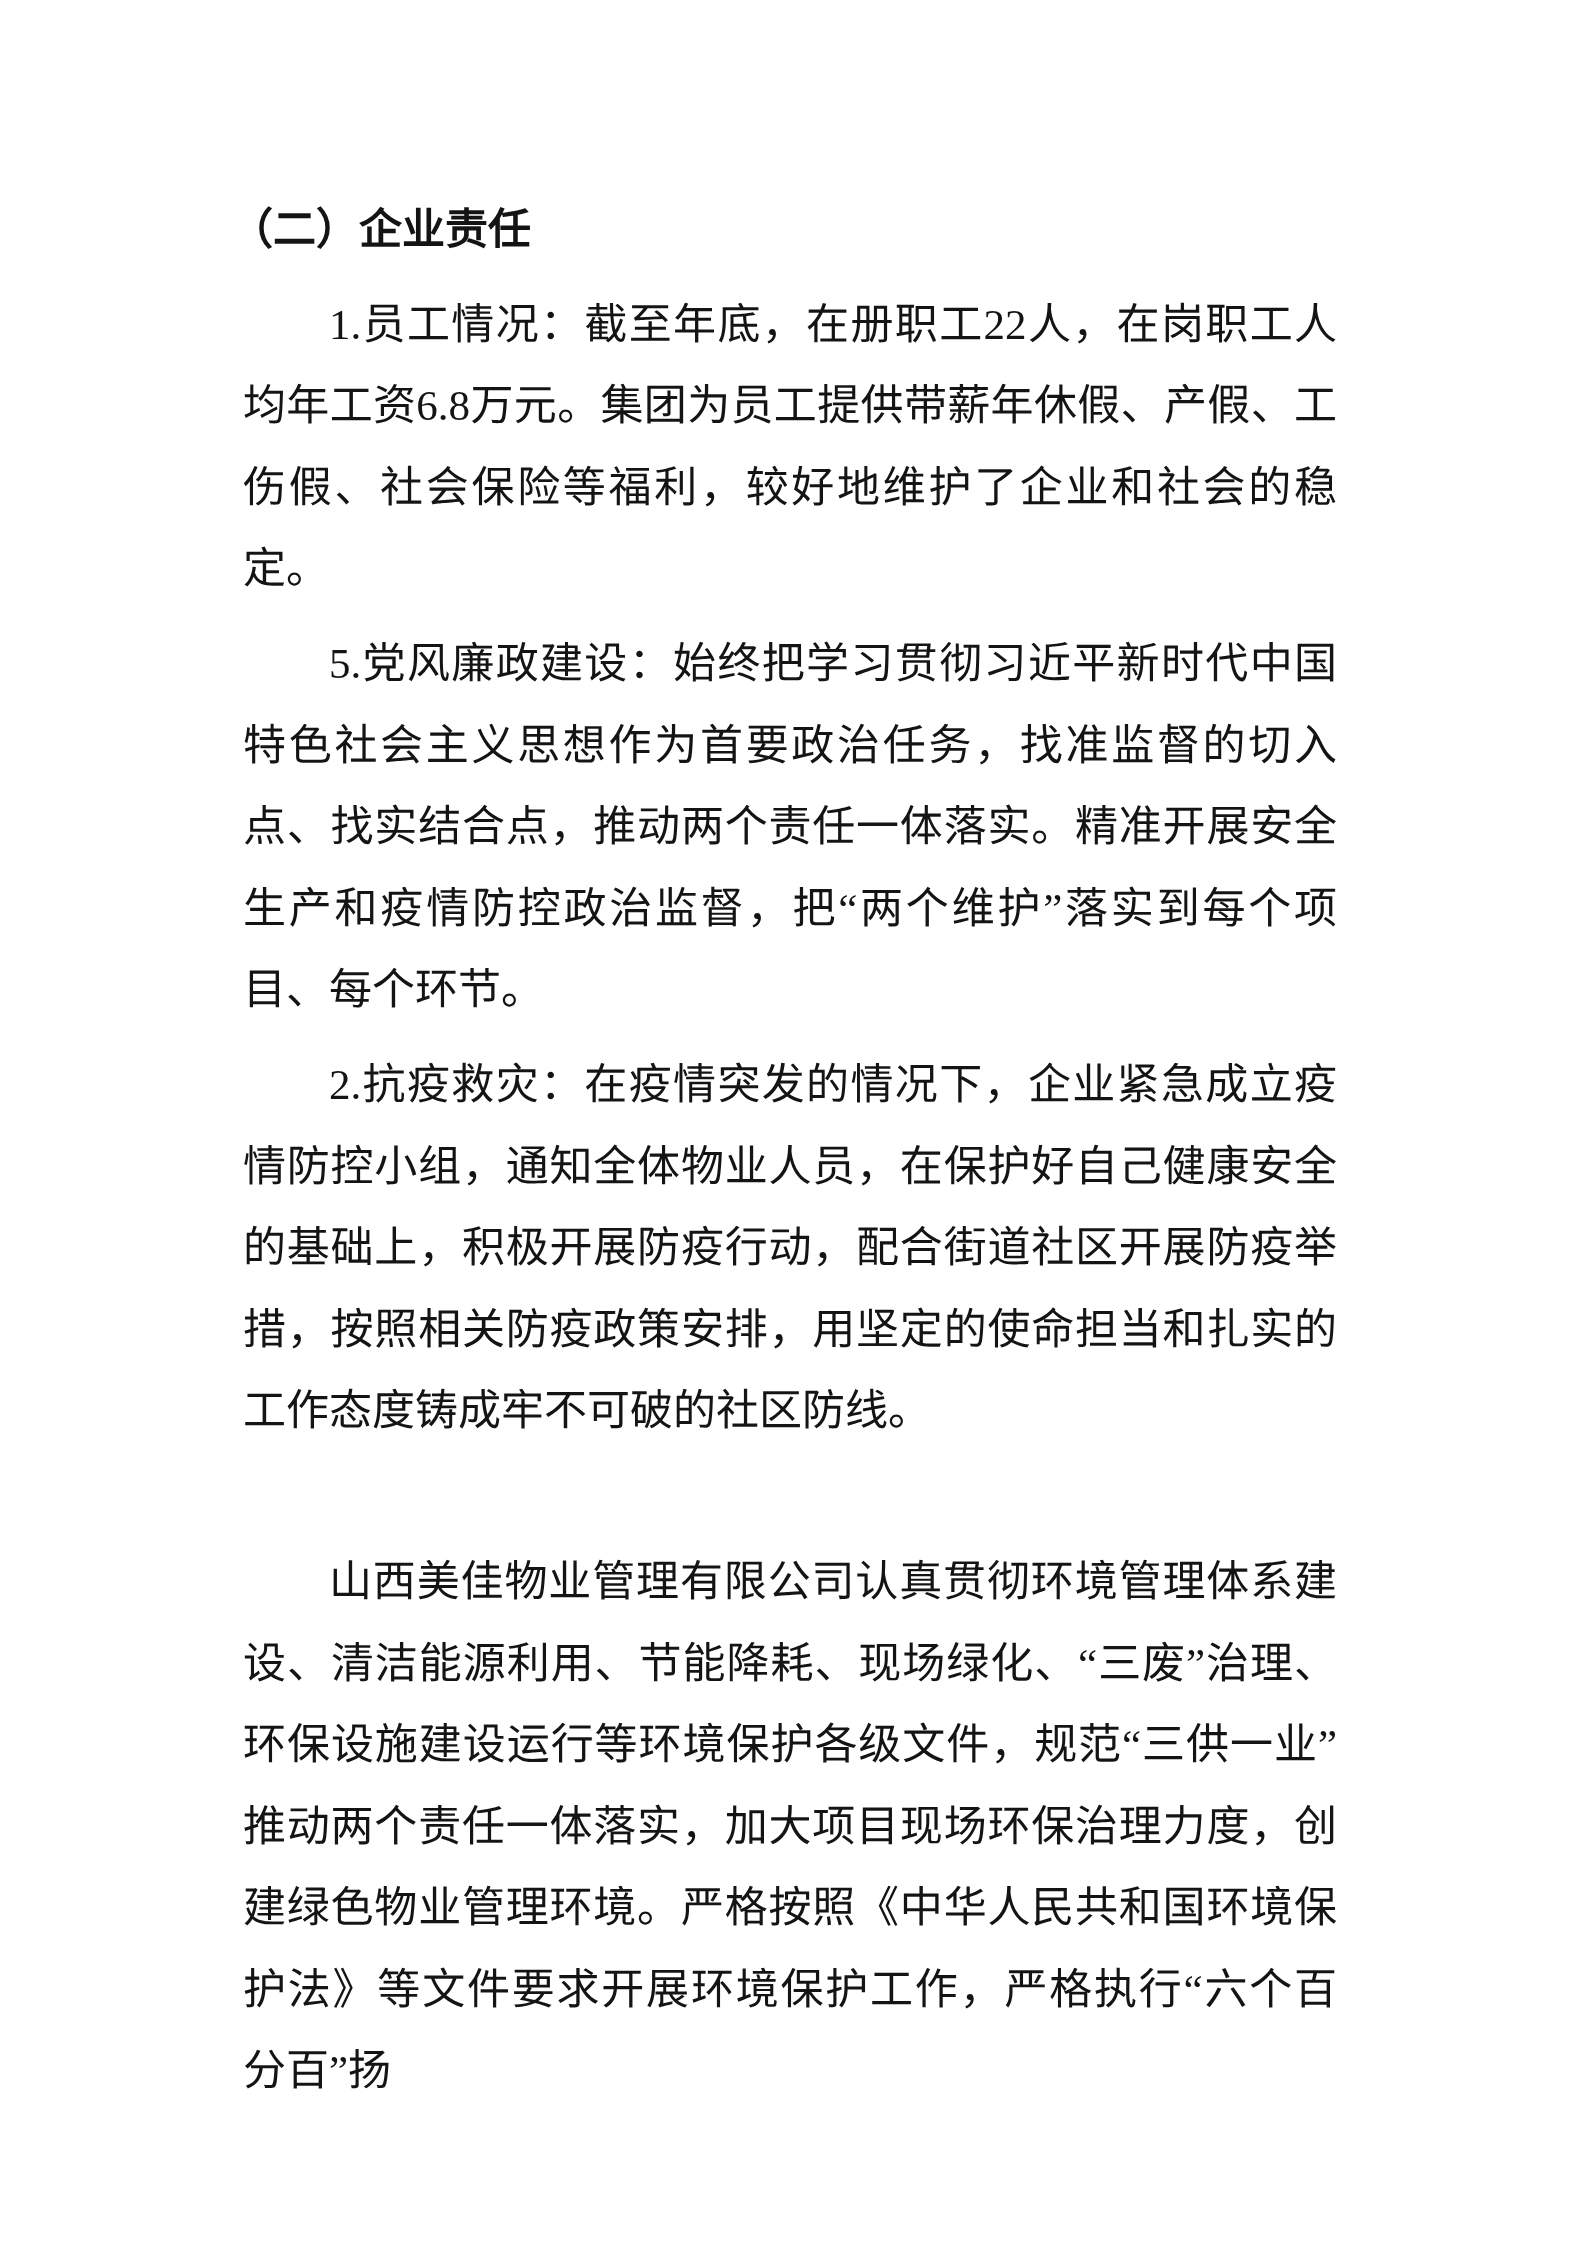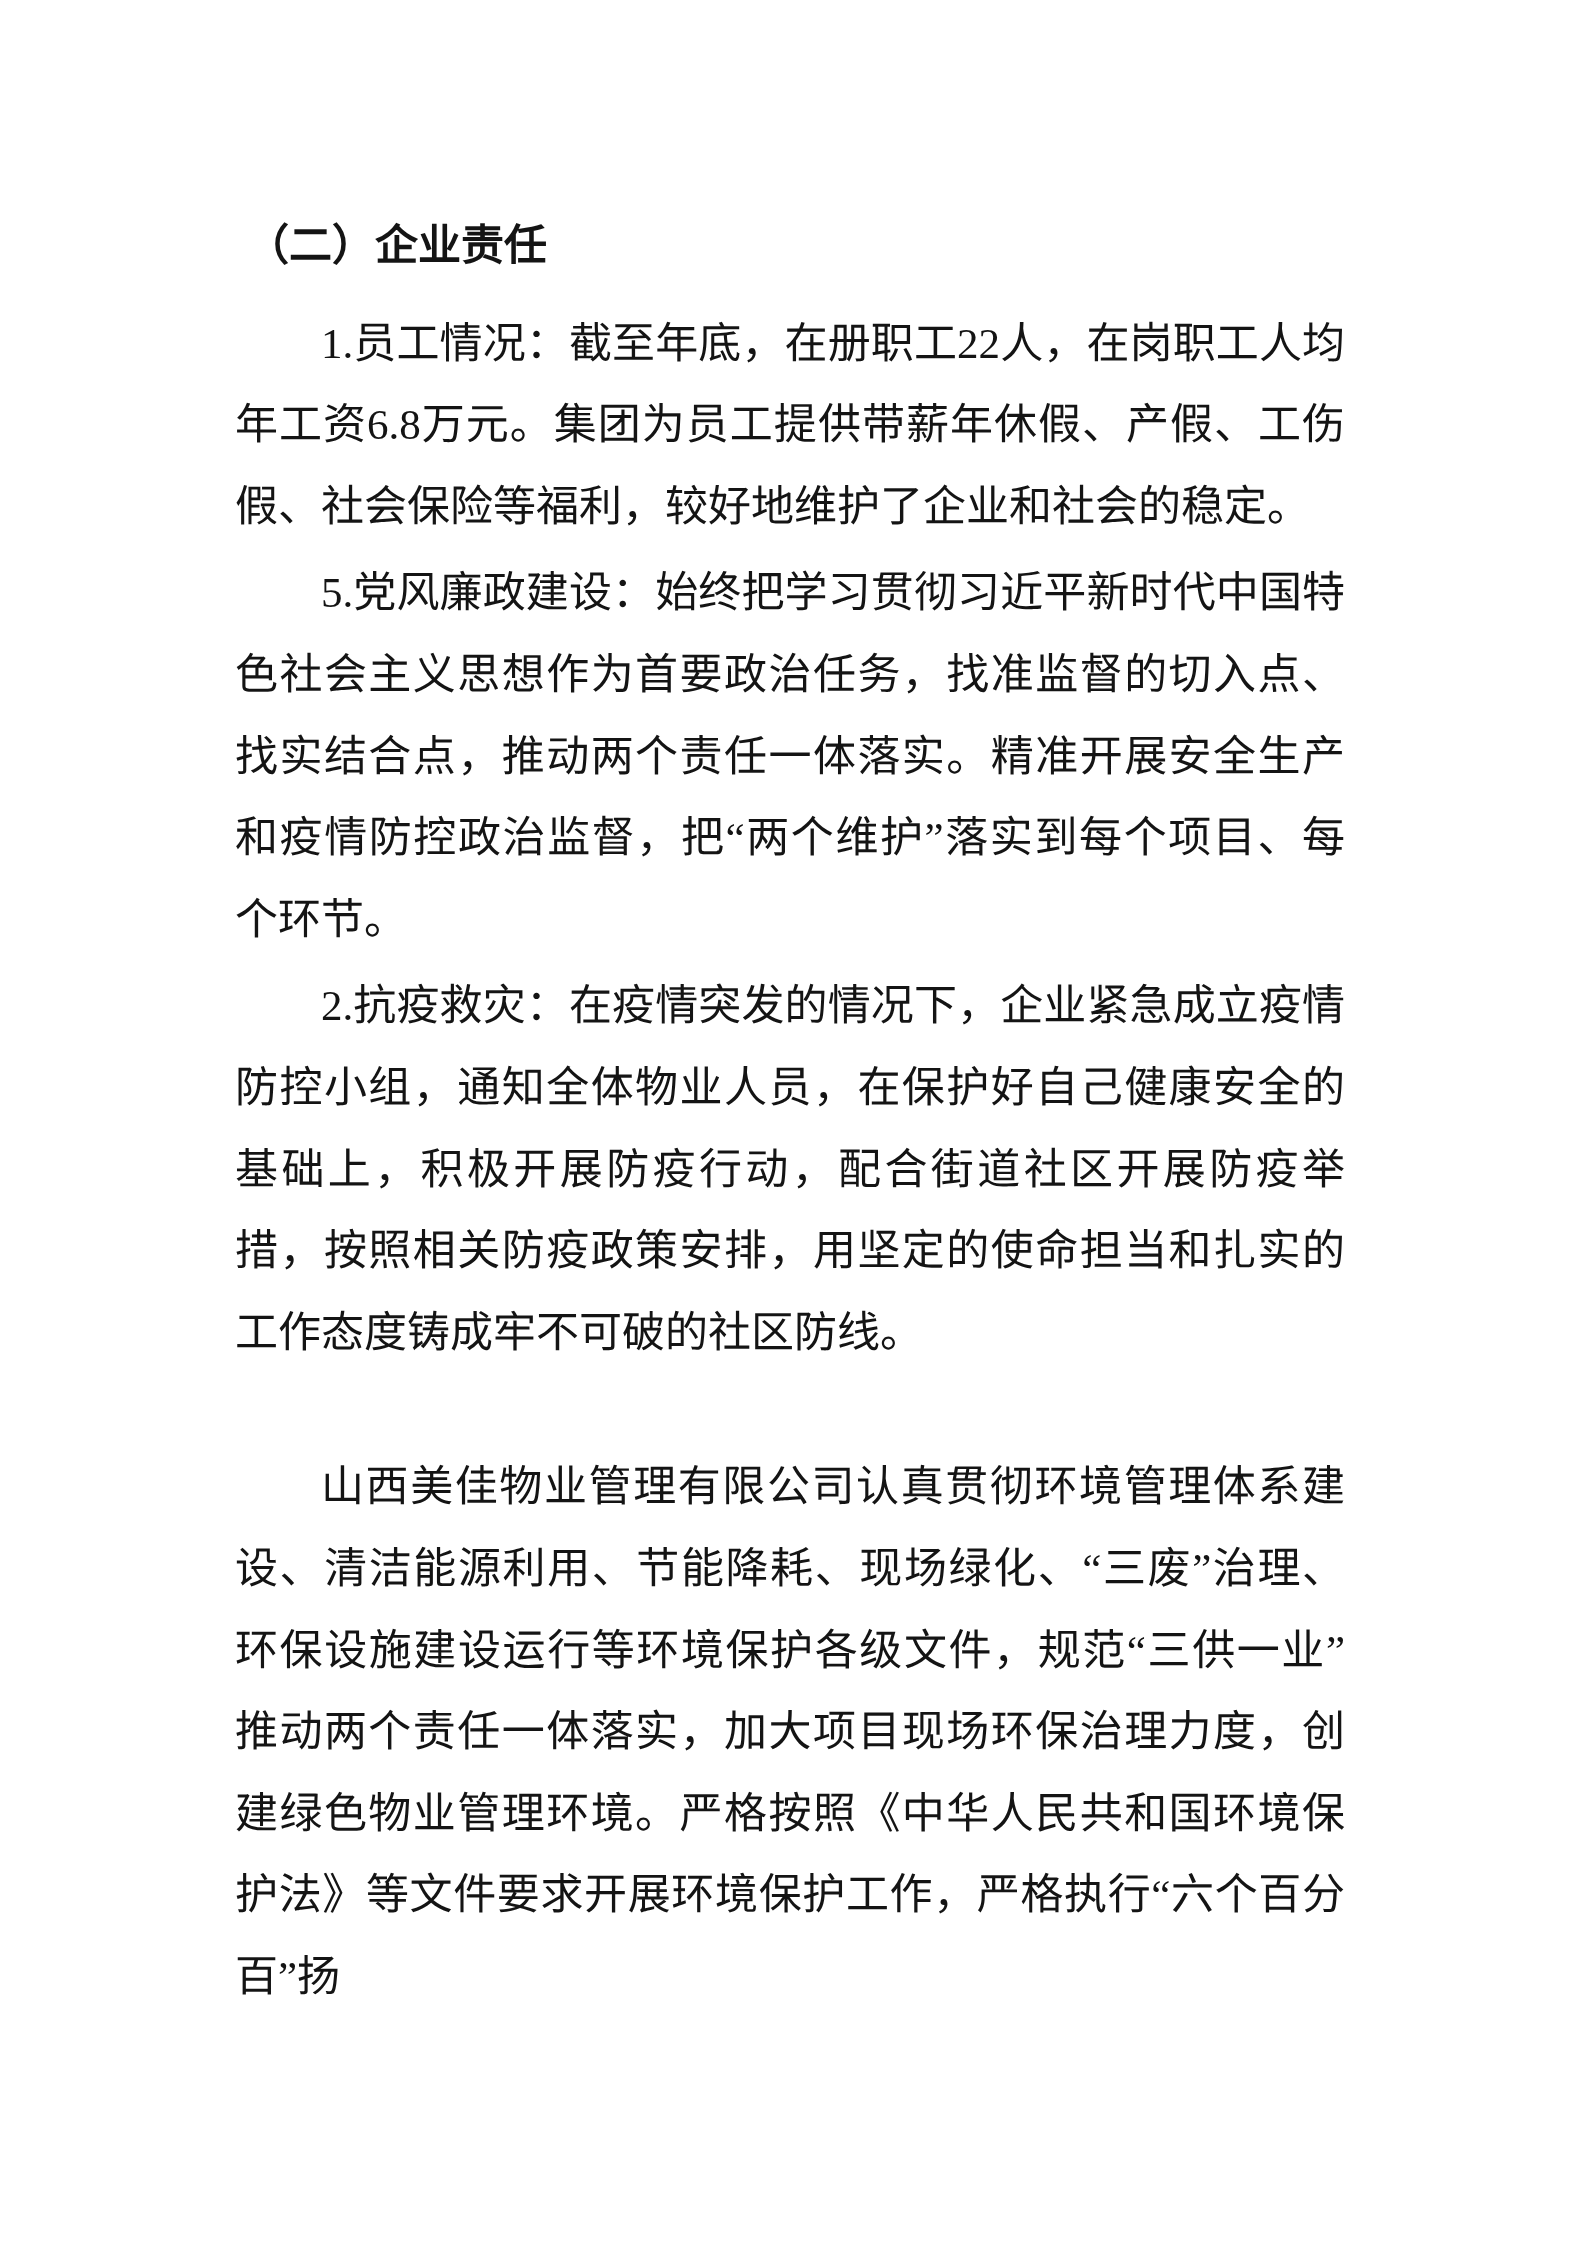--- a/index.html
+++ b/index.html
@@ -18,31 +18,31 @@
     height: 2245px;
     background: #ffffff;
     padding: 189px 237px 0 230px;
     font-family: "Liberation Serif", "DejaVu Serif", serif;
     font-size: 43px;
     line-height: 81.6px;
     color: #141414;
     -webkit-font-smoothing: antialiased;
   }
   .doc-heading {
-    margin: 16px;
+    margin: 0;
     font-size: 43px;
     line-height: 81.6px;
     font-weight: 700;
     color: #141414;
   }
   .doc-heading.indented {
     text-indent: 2em;
   }
   .doc-para {
-    margin: 5px;
+    margin: 13px;
     text-indent: 2em;
     text-align: justify;
     text-align-last: left;
     word-break: break-all;
     overflow-wrap: break-word;
   }
   .section-gap {
     height: 63px;
   }
 </style>

